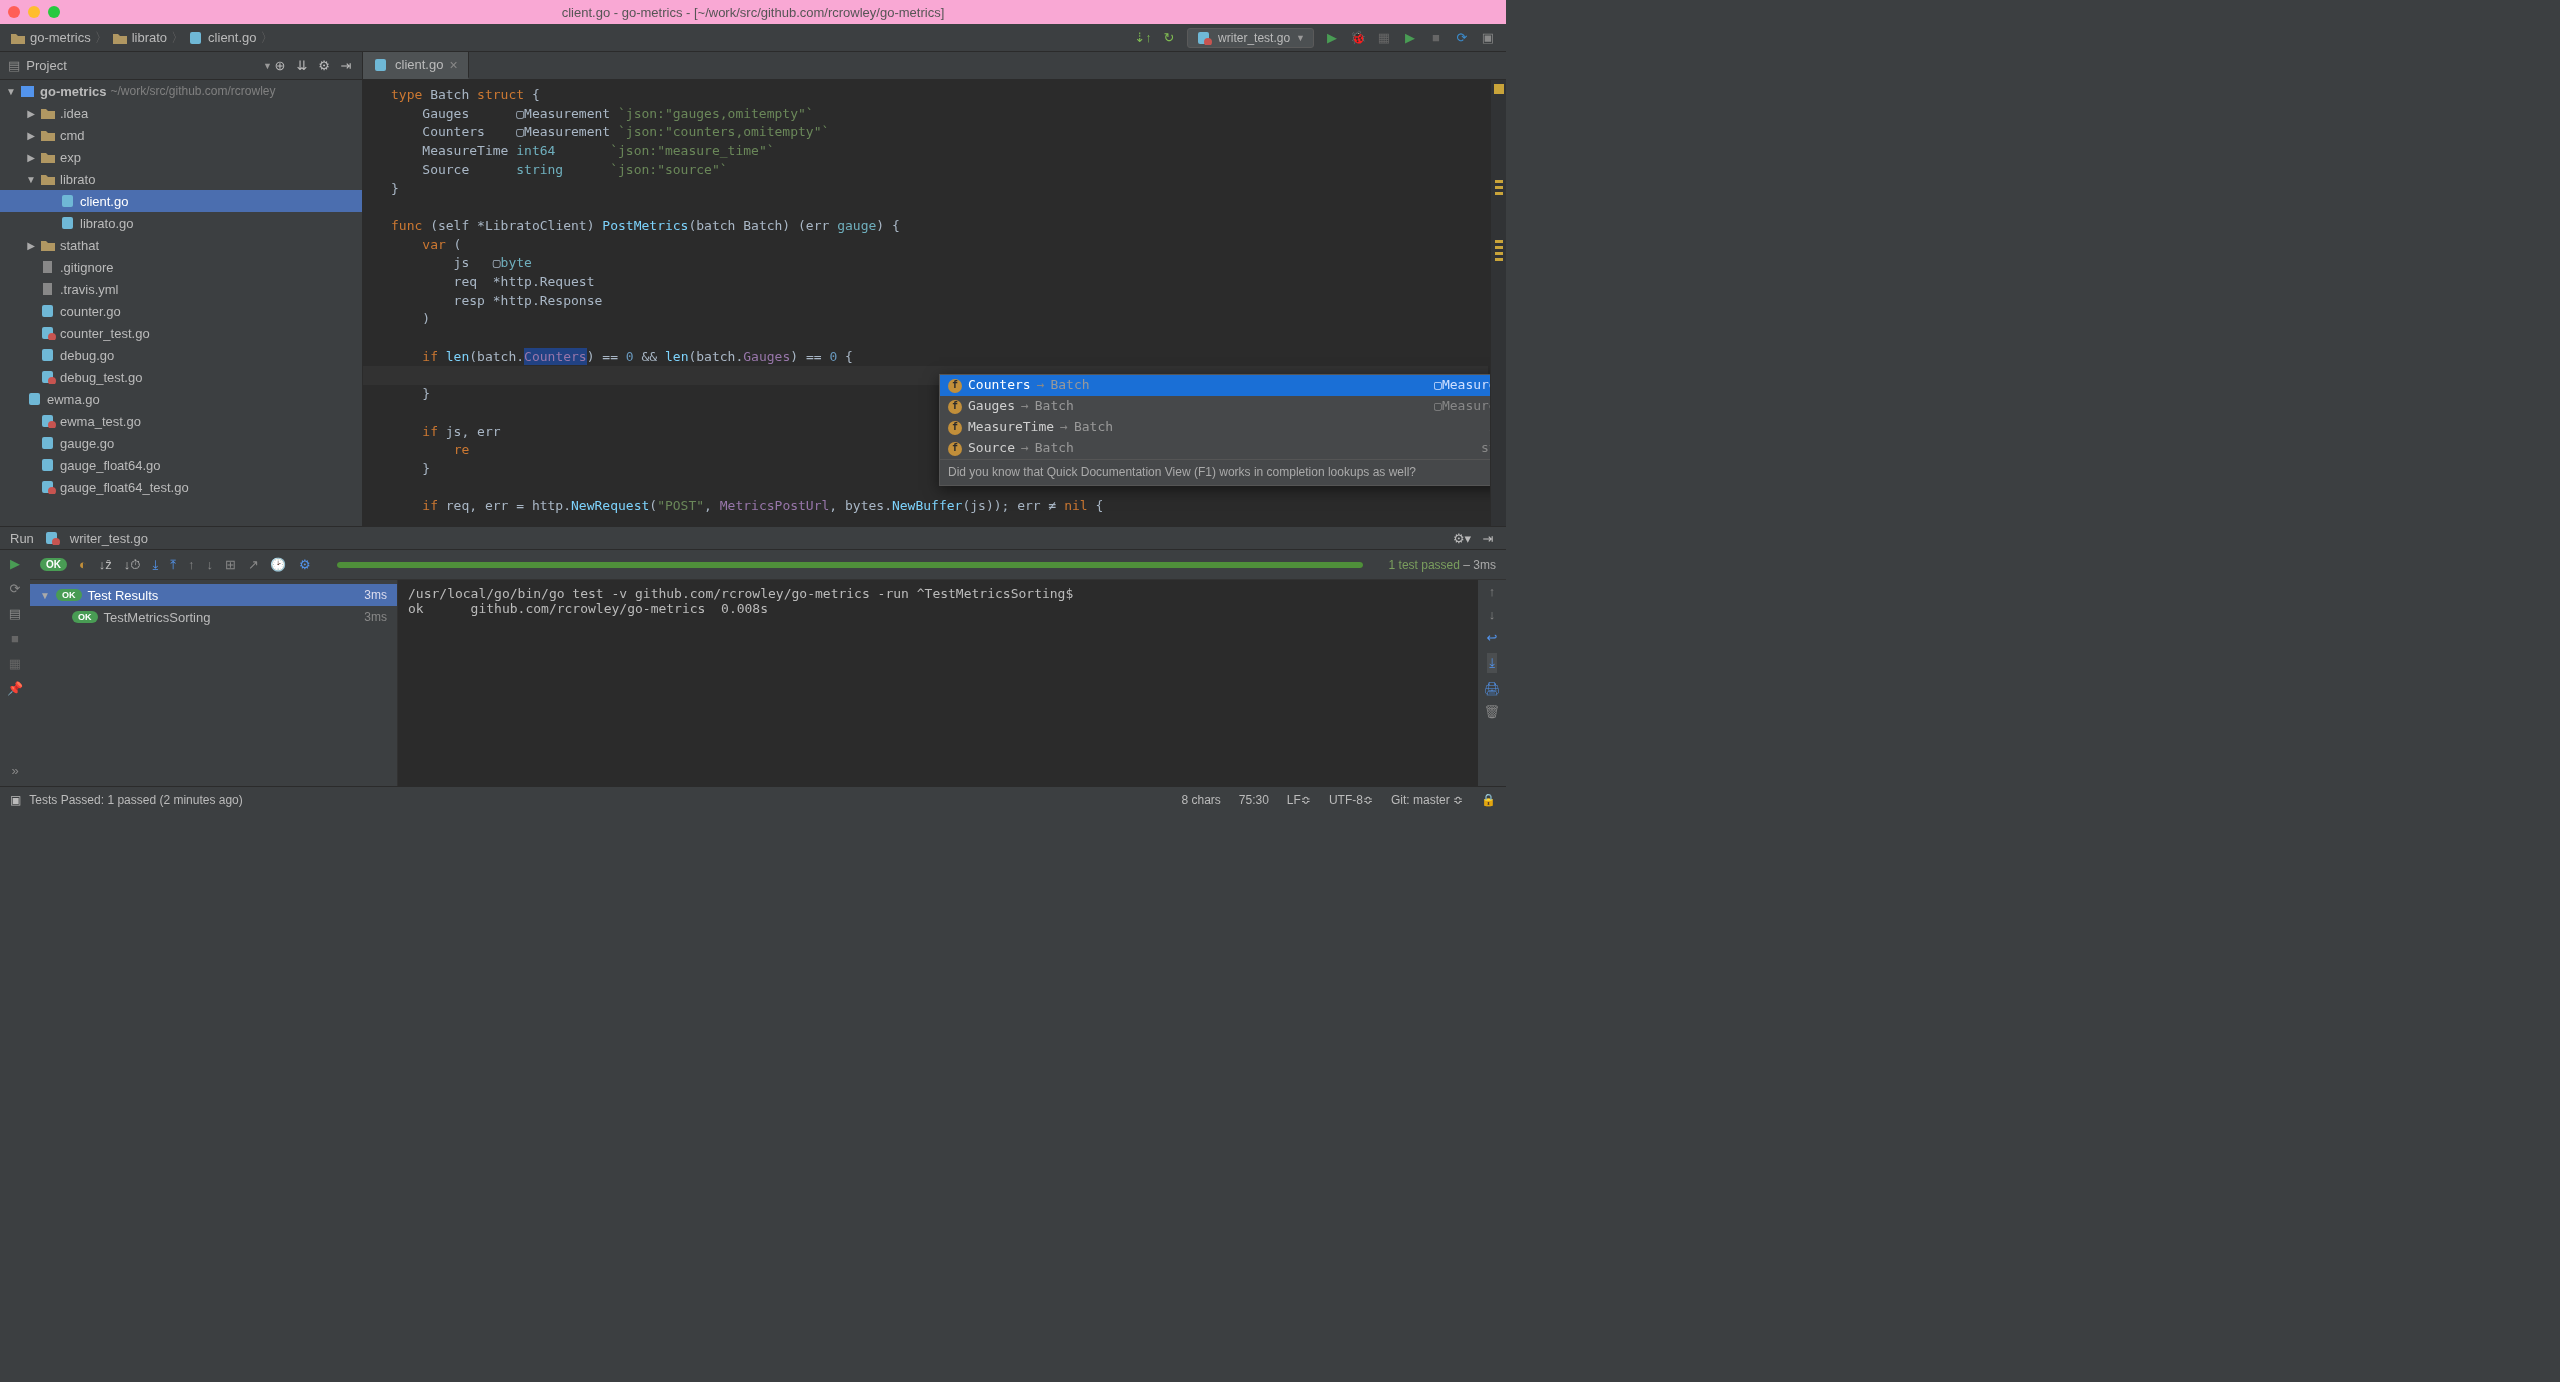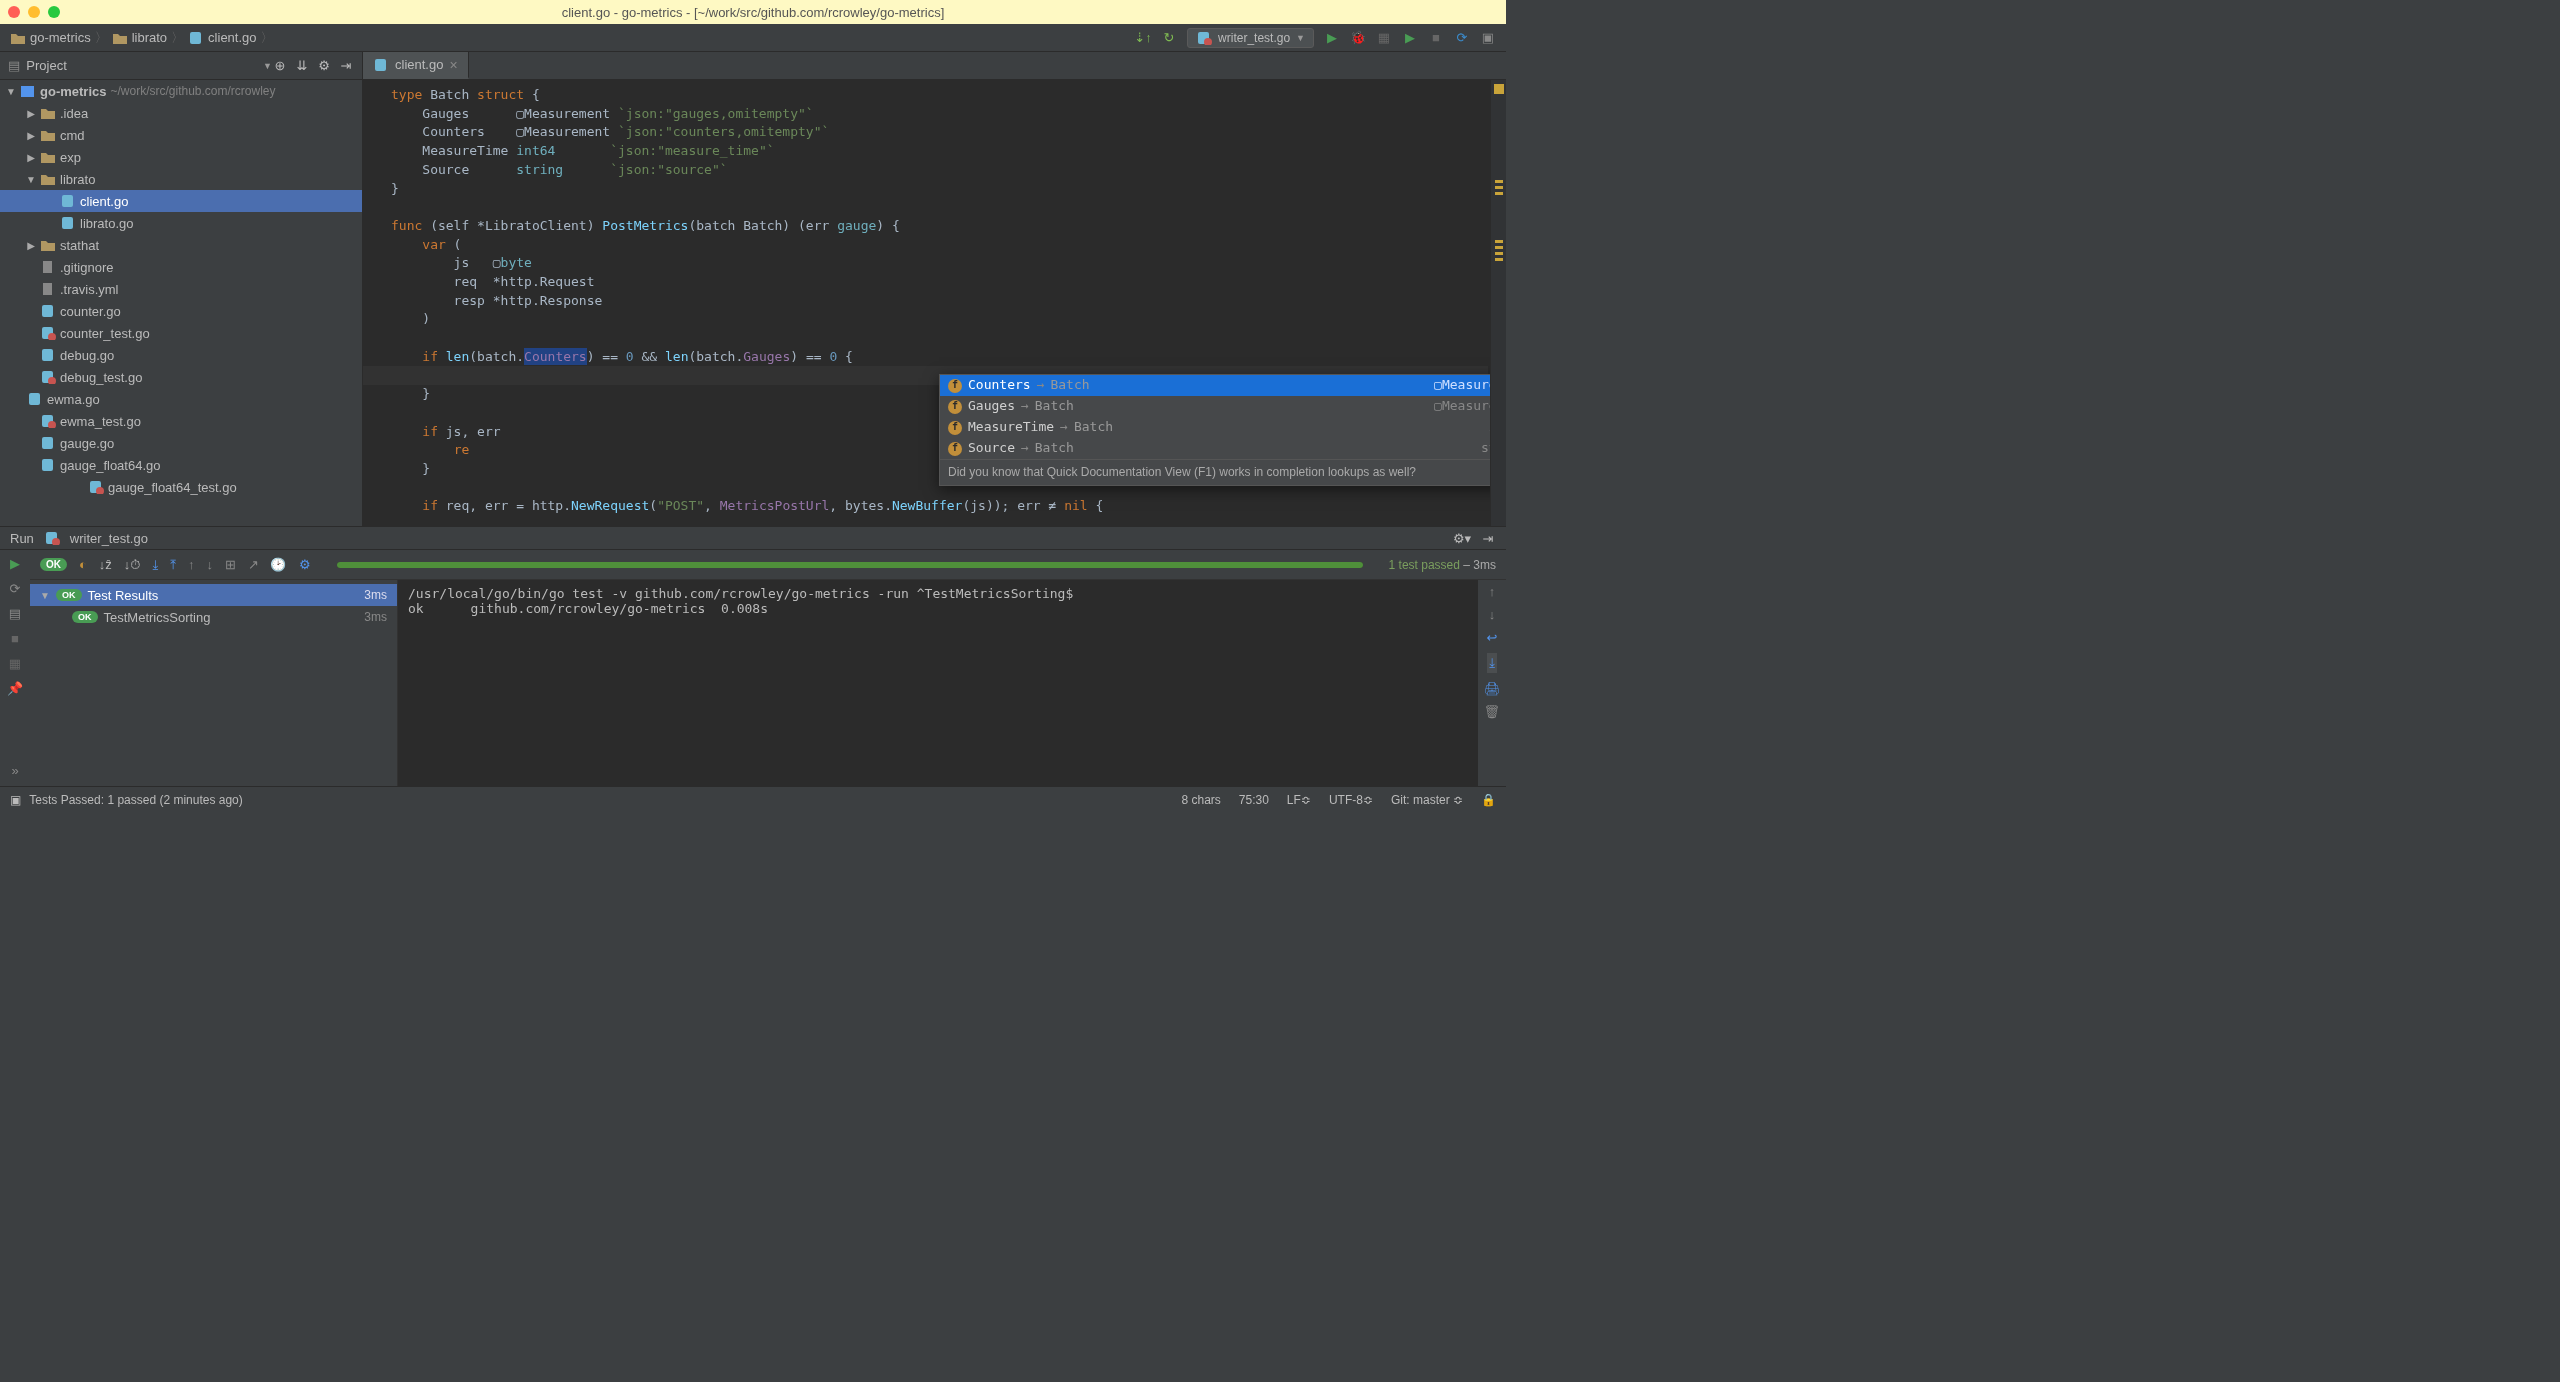--- a/index.html
+++ b/index.html
@@ -8,21 +8,21 @@
   background: #3c3f41;
   color: #bbbbbb;
   font-size: 13px;
   width: 1506px;
   height: 812px;
   overflow: hidden;
   user-select: none;
 }
 .titlebar {
   height: 24px;
-  background: #fef9c3;
+  background: #f9a8d4;
   display: flex;
   align-items: center;
   padding: 0 8px;
   color: #333;
   position: relative;
 }
 .traffic-lights { display: flex; gap: 8px; }
 .tl { width: 12px; height: 12px; border-radius: 50%; }
 .tl-close { background: #ff5f56; }
 .tl-min { background: #ffbd2e; }
@@ -401,21 +401,21 @@
           </div>
           <div class="tree-row" style="padding-left: 26px;">
             <span class="tree-arrow"></span>
             <span class="tree-icon">
               <svg viewBox="0 0 16 14">
                 <rect fill="#6fb8d6" x="2" y="1" width="11" height="12" rx="2"></rect>
               </svg>
             </span>
             <span>gauge_float64.go</span>
           </div>
-          <div class="tree-row" style="padding-left: 26px; margin-left: 48px;">
+          <div class="tree-row" style="padding-left: 26px;">
             <span class="tree-arrow"></span>
             <span class="tree-icon">
               <svg viewBox="0 0 16 14">
                 <rect fill="#6fb8d6" x="2" y="1" width="11" height="12" rx="2"></rect>
                 <circle cx="12" cy="11" r="4" fill="#c75450"></circle>
               </svg>
             </span>
             <span>gauge_float64_test.go</span>
           </div>
         </div>

